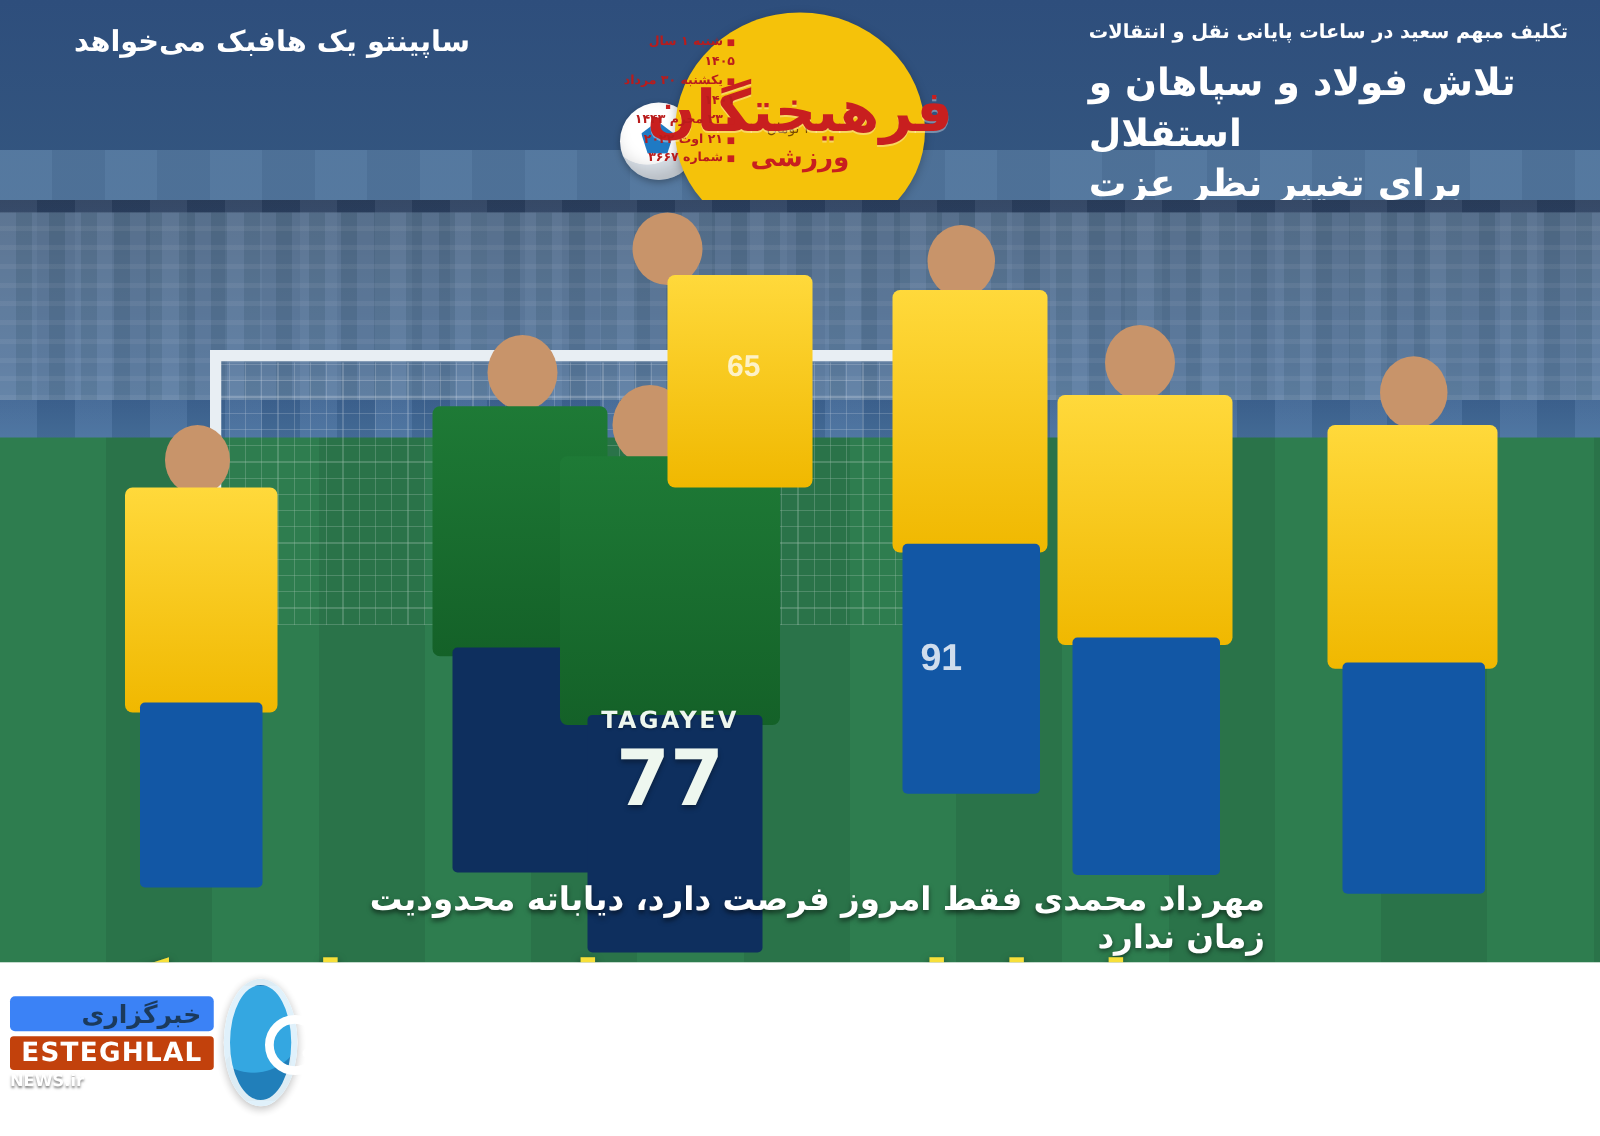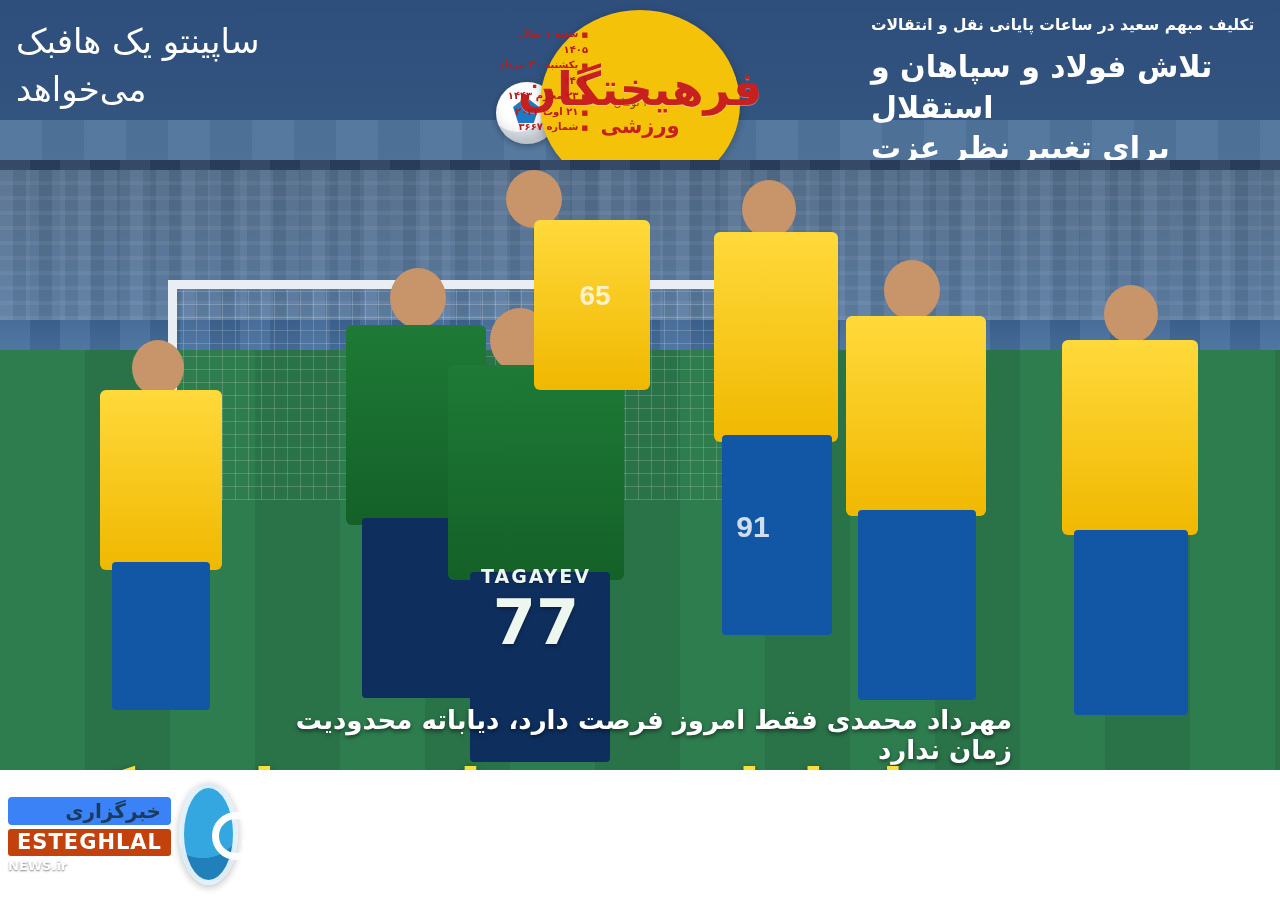--- a/index.html
+++ b/index.html
@@ -32,21 +32,21 @@
   }
   .masthead-left .hl{
     font-size:30px;font-weight:bold;color:#ffffff;line-height:1.35;
   }
   .masthead-left .hl .line2{display:block;}
   .masthead-right{
     position:absolute;left:16px;top:18px;width:360px;text-align:left;color:#fff;
     direction:rtl;
   }
   .masthead-right .kicker{font-size:15.5px;font-weight:bold;margin-bottom:10px;text-align:right;}
-  .masthead-right .hl{font-size:34px;font-weight:normal;line-height:1.4;text-align:left;}
+  .masthead-right .hl{font-size:23px;font-weight:bold;line-height:1.4;text-align:right;}
 
   
   .logo-wrap{
     position:absolute;left:50%;top:10px;transform:translateX(-50%);
     width:268px;height:190px;
   }
   .logo-disc{
     position:absolute;left:34px;top:0;width:200px;height:182px;
     background:#f5c20a;border-radius:50% 50% 48% 48%/52% 52% 48% 48%;
     box-shadow:0 2px 8px rgba(0,0,0,.25);
@@ -263,21 +263,21 @@
     <div class="p-legs" style="left:722px;top:275px;width:110px;height:200px;"></div>
 
     <div class="p-head" style="left:884px;top:100px;width:56px;height:60px;"></div>
     <div class="player p-yellow" style="left:846px;top:156px;width:140px;height:200px;"></div>
     <div class="p-legs" style="left:858px;top:350px;width:118px;height:190px;"></div>
 
     <div class="p-head" style="left:1104px;top:125px;width:54px;height:58px;"></div>
     <div class="player p-yellow" style="left:1062px;top:180px;width:136px;height:195px;"></div>
     <div class="p-legs" style="left:1074px;top:370px;width:114px;height:185px;"></div>
 
-    <div class="shirt-num" style="left:560px;top:120px;width:70px;font-size:28px;opacity:.75;">65</div>
+    <div class="shirt-num" style="left:560px;top:120px;width:70px;font-size:24px;opacity:.75;">65</div>
     <div class="shirt-num" style="left:718px;top:350px;width:70px;font-size:30px;opacity:.8;">91</div>
 
     <div class="tagayev-name">TAGAYEV</div>
     <div class="tagayev-num">77</div>
 
     <div class="photo-kicker">مهرداد محمدی فقط امروز فرصت دارد، دیاباته محدودیت زمان ندارد</div>
     <div class="photo-headline">شیخ پیشنهاد اول پرسپولیس را رد کرد</div>
 
   </div>
 

